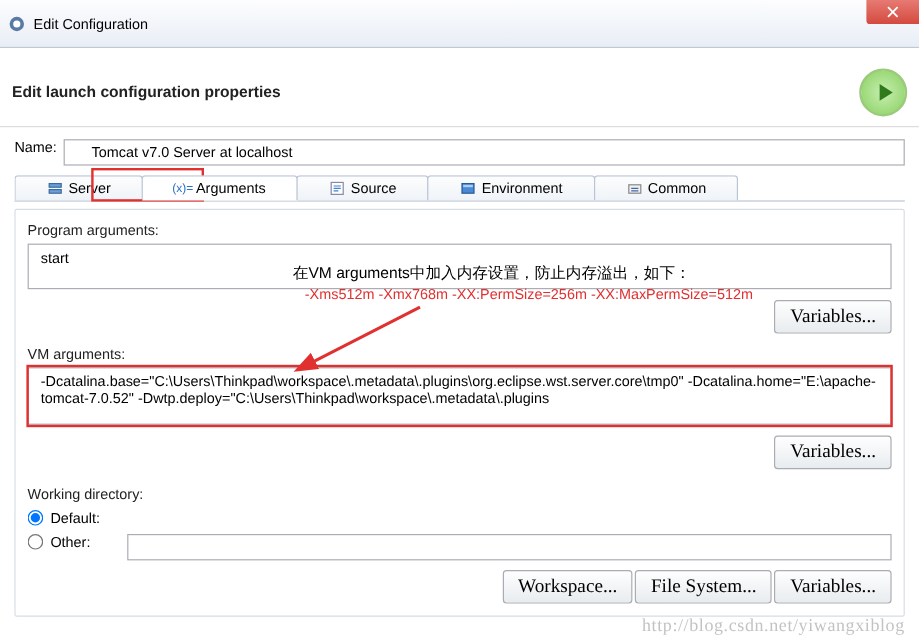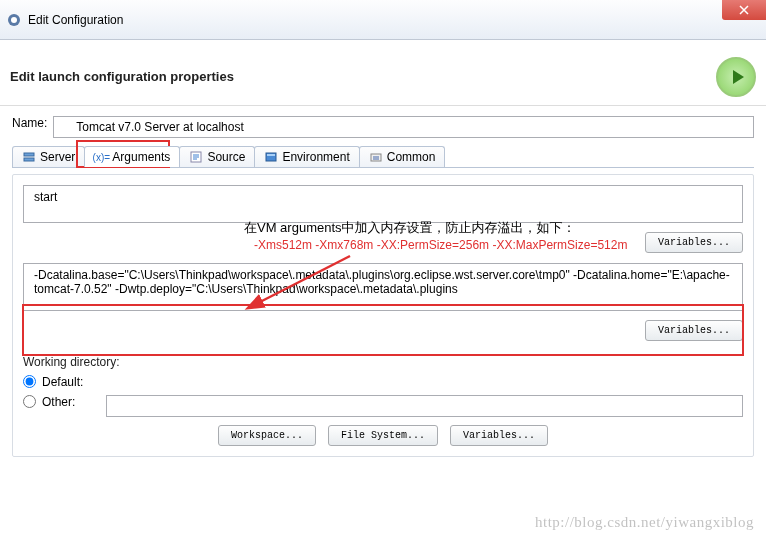--- a/index.html
+++ b/index.html
@@ -63,21 +63,21 @@
     }
     .tabs {
       display: flex;
       border-bottom: 1px solid #b9c5d6;
       gap: 0;
       margin-bottom: 6px;
     }
     .tab {
       border: 1px solid #b9c5d6;
       border-bottom: none;
-      padding: 3px 9px;
+      padding: 3px 26px;
       font-size: 12px;
       background: linear-gradient(#fdfdfd, #eff3f8);
       border-radius: 3px 3px 0 0;
       display: flex;
       align-items: flex-start;
       gap: 4px;
       cursor: pointer;
       margin-right: -1px;
     }
     .tab.active {
@@ -104,22 +104,22 @@
       font-size: 12px;
       resize: none;
       background: #fff;
       overflow-y: scroll;
     }
     .btn-row { display: flex; justify-content: flex-end; margin-top: 6px; gap: 6px; }
     .btn {
       border: 1px solid #a9acb0;
       background: linear-gradient(#fefefe, #e8ecef);
       padding: 4px 12px;
-      font-size: 10px;
-      font-family: Liberation Mono, monospace;
+      font-size: 16px;
+      font-family: Liberation Serif, serif;
       border-radius: 3px;
       cursor: pointer;
     }
     .annotation {
       position: absolute;
       font-size: 13px;
       font-weight: normal;
       pointer-events: none;
     }
     .ann-black { color: #000; }
@@ -136,21 +136,21 @@
     .radio-row { display:flex; align-items:flex-start; gap:6px; margin: 6px 0; }
     .radio-row .radio-label { width: 58px; }
     input[type="text"].wide {
       flex:1;
       border:1px solid #abadb3;
       padding: 3px 5px;
       font-family: inherit; font-size:12px;
     }
     input[type="text"].wide[disabled] { background: #f3f3f3; color: #666; }
     .bottom-btns {
-      display:flex; justify-content:center; gap:12px; margin-top:8px;
+      display:flex; justify-content:flex-end; gap:2px; margin-top:8px;
     }
     .watermark {
       position:absolute;
       right: 12px;
       bottom: 6px;
       color: rgba(120,120,120,0.45);
       font-size: 15px;
       font-family: Georgia, serif;
       letter-spacing: 0.5px;
     }
@@ -227,27 +227,29 @@
             <rect x="1" y="3" width="10" height="7" fill="#f0f0f0" stroke="#888"></rect>
             <path d="M3 6h6M3 8h6" stroke="#46a"></path>
           </svg>
       </span>
       <span>Common</span>
     </div>
   </div>
 
   <div class="group-box">
     <div>
+      <div class="field-label">Program arguments:</div>
       <textarea class="textarea" rows="2" style="height: 38px;">start</textarea>
       <div class="btn-row">
         <button class="btn">Variables...</button>
       </div>
     </div>
 
     <div style="margin-top:10px; position:relative;">
+      <div class="field-label">VM arguments:</div>
       <textarea class="textarea" rows="3" style="height: 48px;">-Dcatalina.base="C:\Users\Thinkpad\workspace\.metadata\.plugins\org.eclipse.wst.server.core\tmp0" -Dcatalina.home="E:\apache-tomcat-7.0.52" -Dwtp.deploy="C:\Users\Thinkpad\workspace\.metadata\.plugins</textarea>
       <div class="btn-row">
         <button class="btn">Variables...</button>
       </div>
     </div>
 
     <div style="margin-top:14px;">
       <div class="field-label">Working directory:</div>
       <div class="radio-row">
         <input type="radio" name="wd" checked="" style="">

